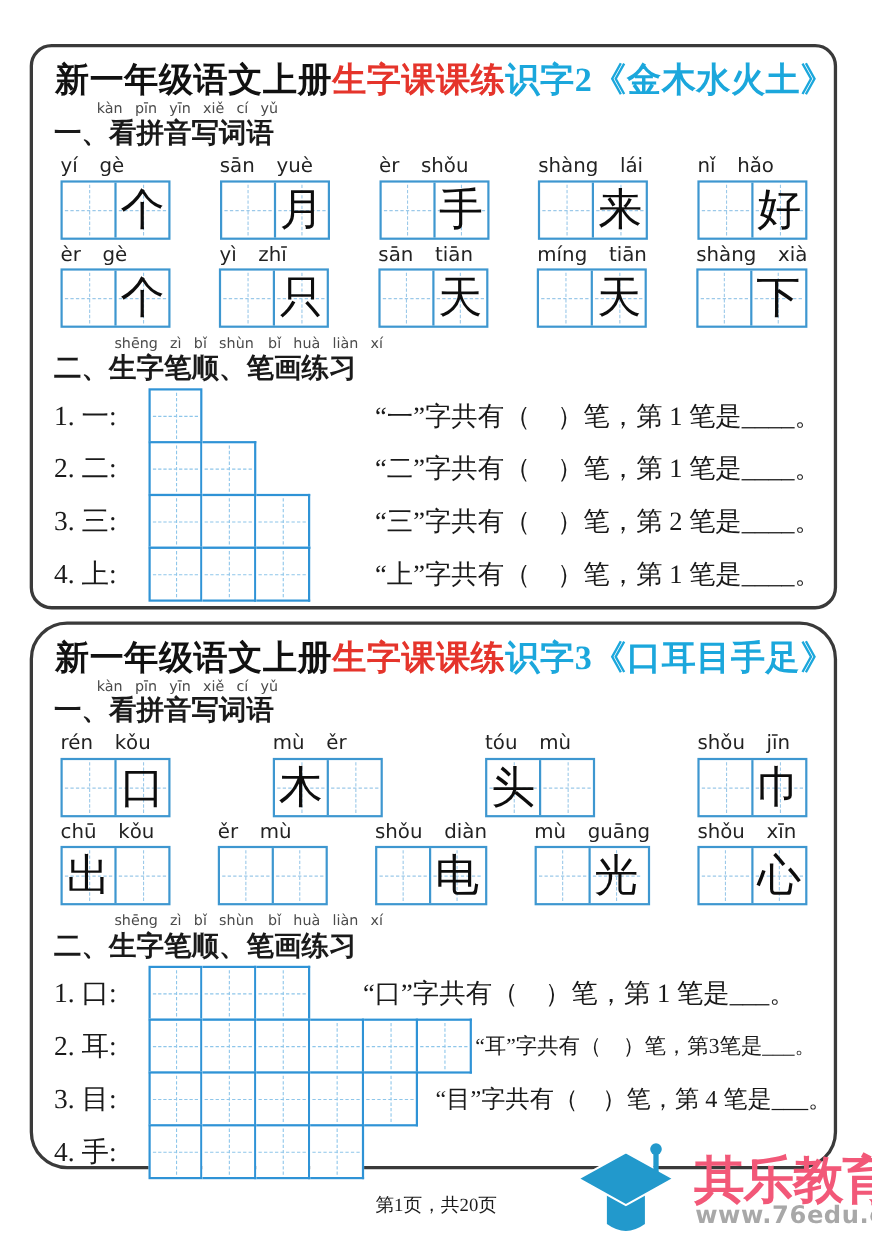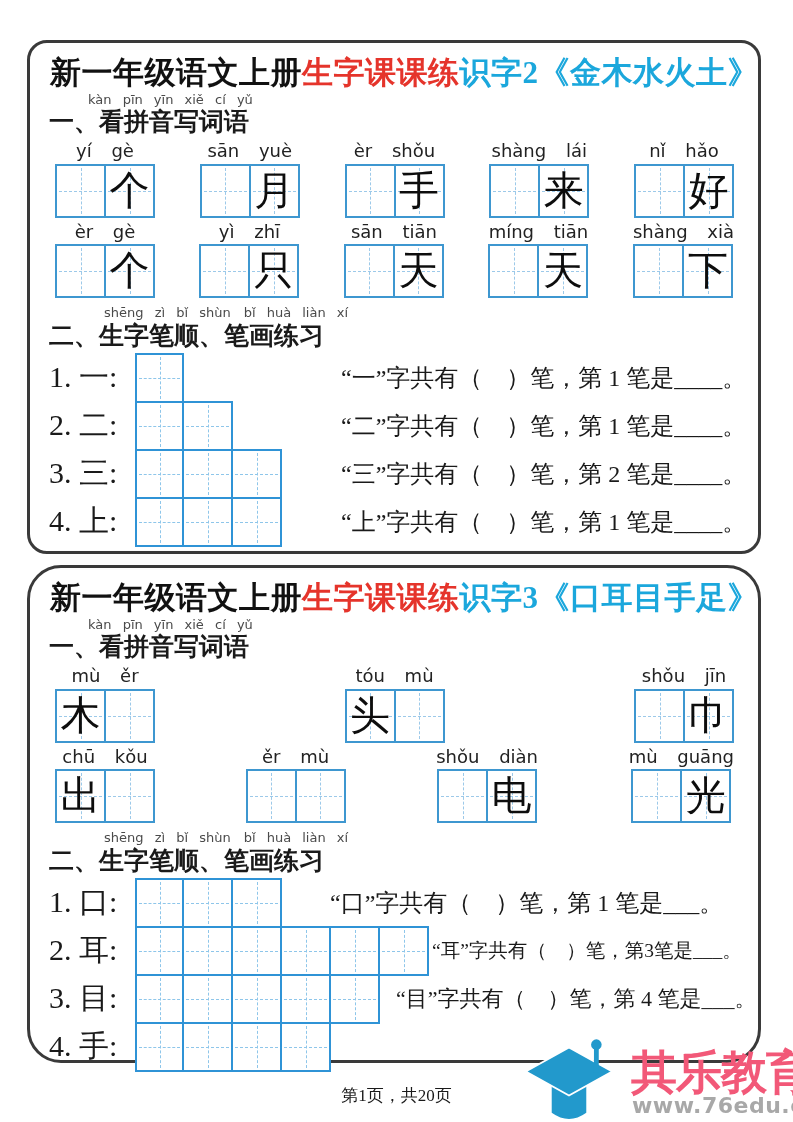--- a/index.html
+++ b/index.html
@@ -22,36 +22,36 @@
   .t-red{color:#e5342b;}
   .t-cyan{color:#1ba7dc;}
   .pinyin-note{
     font-family:"DejaVu Sans","Liberation Sans",sans-serif;
     font-size:13px;color:#4a4a4a;word-spacing:7px;margin:1px 0 0 39px;line-height:1.2;
   }
   .pinyin-note.s2{margin:7px 0 0 55px;}
   .sec-heading{font-size:25px;font-weight:600;line-height:1.15;margin-top:1px;}
   
   .word-row{display:flex;justify-content:space-between;padding:0 10px 0 6px;margin-top:3px;}
-  .word-group{display:flex;flex-direction:column;align-items:center;}
+  .word-group{display:flex;flex-direction:column;}
   .wg-pinyin{
     font-family:"DejaVu Sans","Liberation Sans",sans-serif;
     font-size:18px;color:#222;word-spacing:14px;line-height:1.2;margin-bottom:2px;white-space:nowrap;
   }
   .pair{display:flex;border:2px solid #3e97d0;background:#fff;}
   .wcell{width:47px;height:50px;position:relative;}
   .wcell + .wcell{border-left:2px solid #3e97d0;}
   .wcell::before{content:"";position:absolute;top:50%;left:2px;right:2px;border-top:1.5px dashed #9cc9e9;}
   .wcell::after{content:"";position:absolute;left:50%;top:2px;bottom:2px;border-left:1.5px dashed #9cc9e9;}
   .char{position:relative;z-index:1;display:block;text-align:center;line-height:50px;font-size:40px;color:#0d0d0d;}
   
   .items{margin-top:2px;}
   .item-row{display:flex;align-items:center;height:50px;}
   .item-row + .item-row{margin-top:-2px;}
-  .item-label{flex:0 0 86px;font-size:30px;white-space:nowrap;}
+  .item-label{flex:0 0 86px;font-size:25px;white-space:nowrap;}
   .boxes{display:flex;height:50px;align-items:stretch;}
   #panel1 .boxes{width:206px;flex:0 0 206px;}
   .scell{width:49px;box-sizing:border-box;border:2px solid #2f93d6;position:relative;background:#fff;}
   .scell + .scell{border-left:none;}
   .scell::before{content:"";position:absolute;top:50%;left:2px;right:2px;border-top:1.5px dashed #8ec6ea;}
   .scell::after{content:"";position:absolute;left:50%;top:2px;bottom:2px;border-left:1.5px dashed #8ec6ea;}
   .item-q{font-size:24px;white-space:nowrap;}
   #panel2 .item-row:nth-child(1) .item-q{margin-left:48px;font-size:24px;}
   #panel2 .item-row:nth-child(2) .item-q{margin-left:3px;font-size:19.5px;}
   #panel2 .item-row:nth-child(3) .item-q{margin-left:16px;font-size:22px;}
@@ -243,20 +243,31 @@
 </div>
 </section>
 
 <section class="panel" id="panel2">
   <div class="title">
     <span class="t-black">新一年级语文上册</span><span class="t-red">生字课课练</span><span class="t-cyan">识字3《口耳目手足》</span>
   </div>
   <div class="pinyin-note">kàn pīn yīn xiě cí yǔ</div>
   <div class="sec-heading">一、看拼音写词语</div>
   <div class="word-row">
+  <div class="word-group">
+    <div class="wg-pinyin">rén kǒu</div>
+    <div class="pair">
+      <div class="wcell">
+            <span class="char"></span>
+          </div>
+      <div class="wcell">
+            <span class="char">口</span>
+          </div>
+    </div>
+  </div>
 
   <div class="word-group">
     <div class="wg-pinyin">mù ěr</div>
     <div class="pair">
       <div class="wcell">
             <span class="char">木</span>
           </div>
       <div class="wcell">
             <span class="char"></span>
           </div>
@@ -330,20 +341,31 @@
     <div class="pair">
       <div class="wcell">
             <span class="char"></span>
           </div>
       <div class="wcell">
             <span class="char">光</span>
           </div>
     </div>
   </div>
 
+  <div class="word-group">
+    <div class="wg-pinyin">shǒu xīn</div>
+    <div class="pair">
+      <div class="wcell">
+            <span class="char"></span>
+          </div>
+      <div class="wcell">
+            <span class="char">心</span>
+          </div>
+    </div>
+  </div>
 </div>
   <div class="pinyin-note s2">shēng zì bǐ shùn　bǐ huà liàn xí</div>
   <div class="sec-heading">二、生字笔顺、笔画练习</div>
   <div class="items">
   <div class="item-row">
     <div class="item-label">1. 口:</div>
     <div class="boxes">
           <div class="scell"></div>
           <div class="scell"></div>
           <div class="scell"></div>

